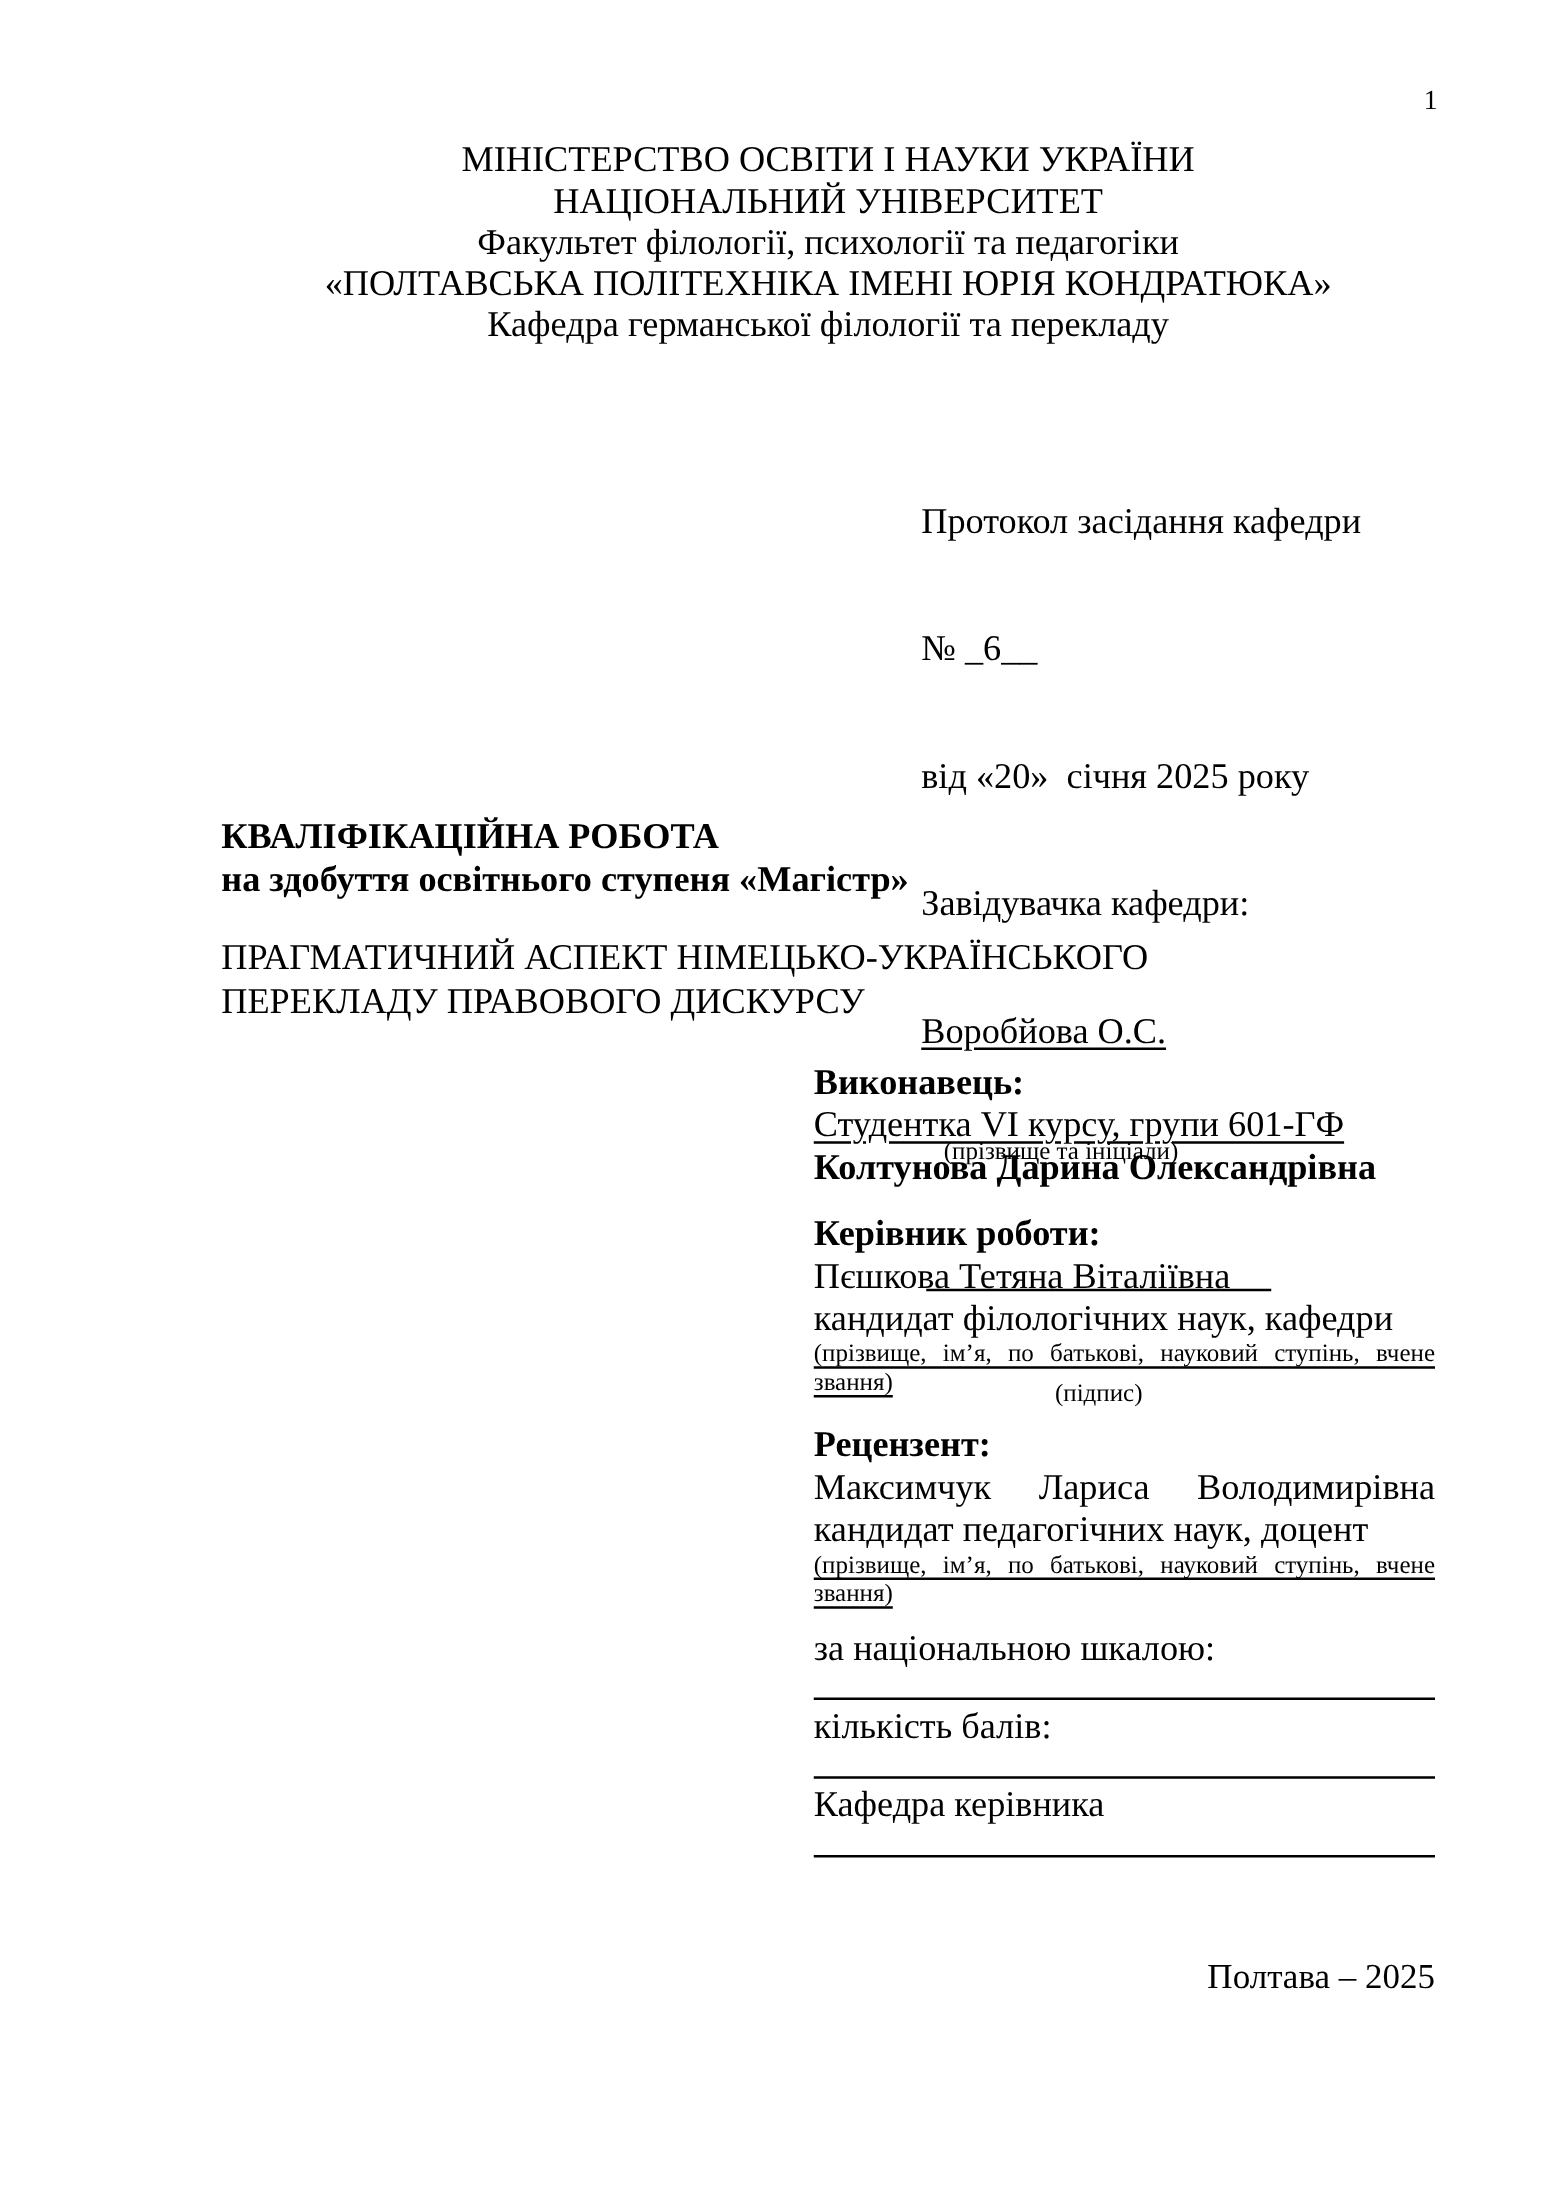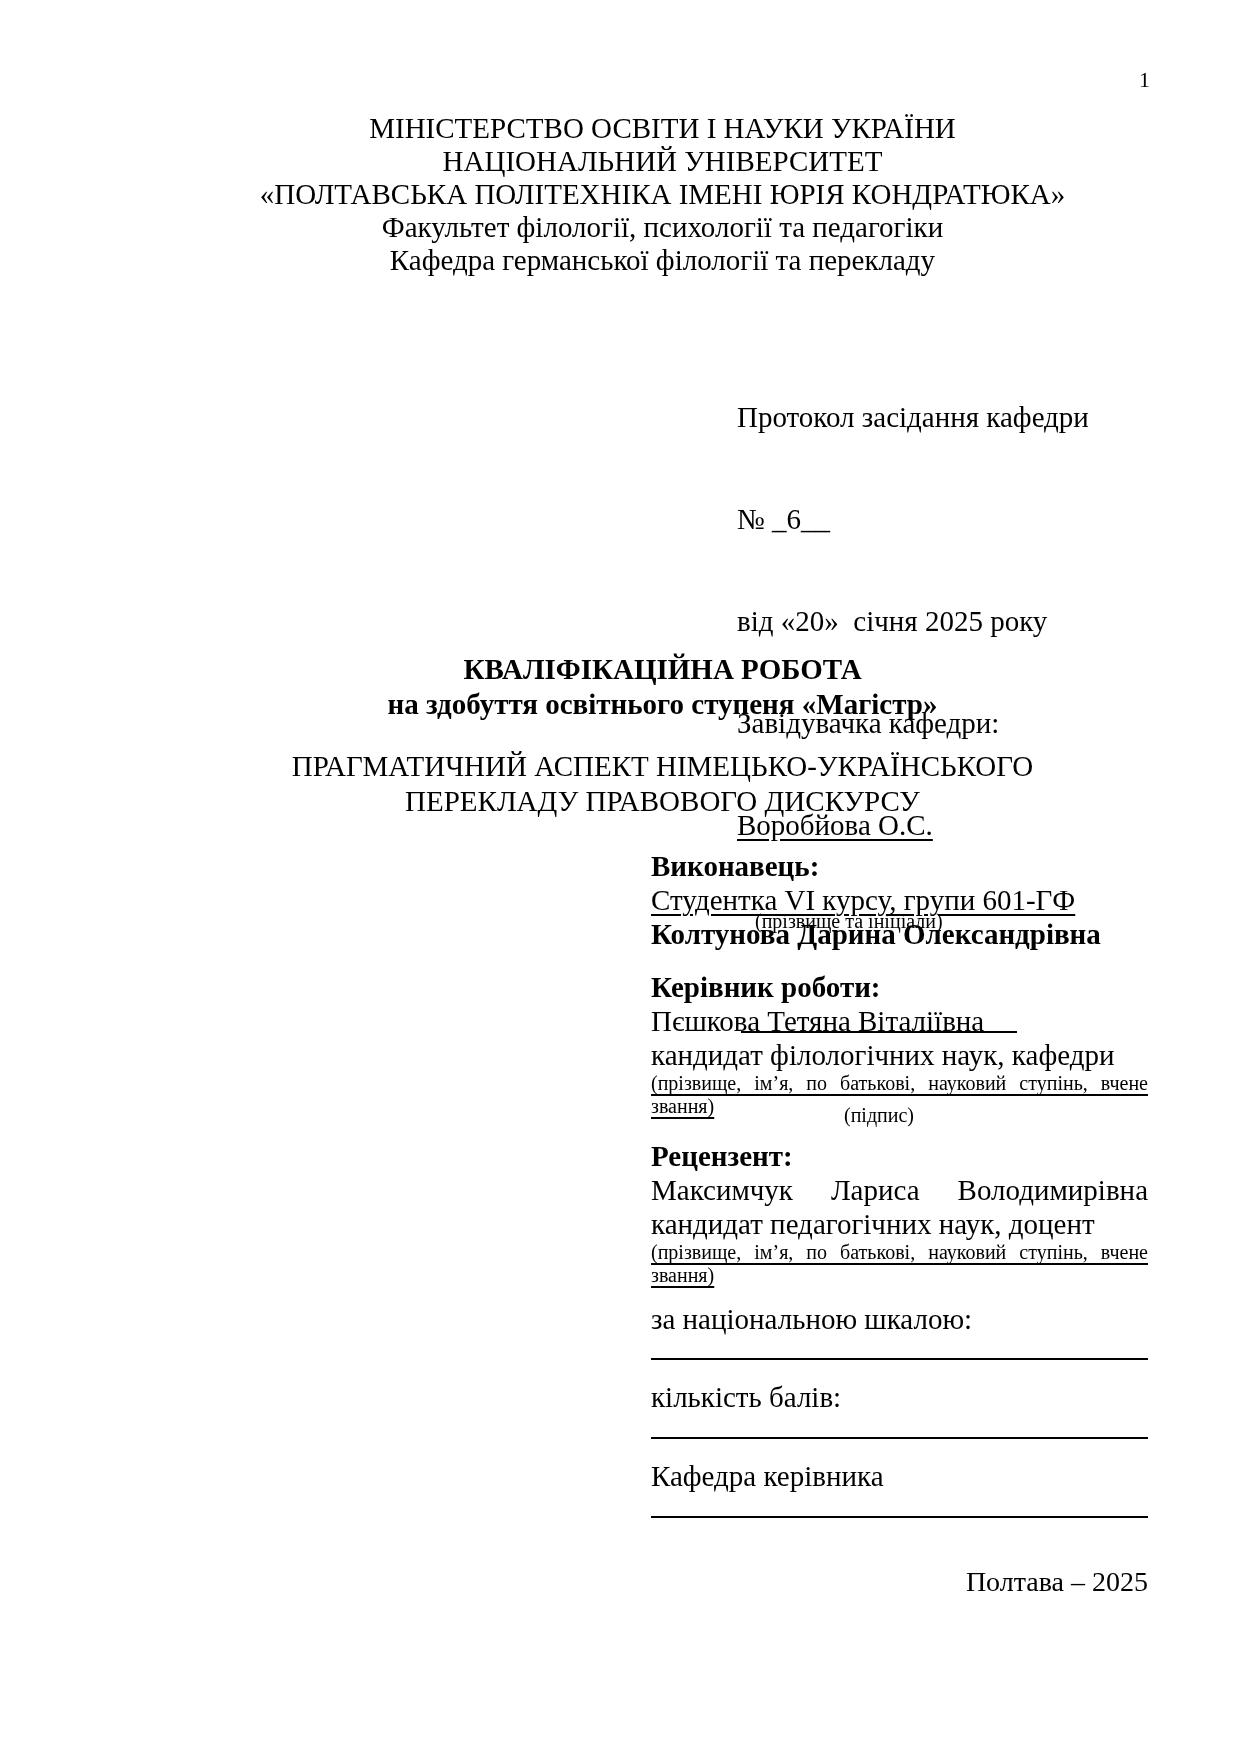--- a/index.html
+++ b/index.html
@@ -64,21 +64,21 @@
     width: 276px;
     margin-left: 4px;
     margin-top: 3px;
     text-align: center;
   }
   .title-block {
     position: absolute;
     top: 652px;
     left: 177px;
     width: 971px;
-    text-align: center;
+    text-align: left;
     font-size: 29px;
     line-height: 35px;
   }
   .title-block .gap {
     height: 27px;
   }
   .bold { font-weight: bold; }
   .credits-block {
     position: absolute;
     top: 849px;
@@ -103,43 +103,43 @@
     text-align-last: justify;
   }
   .fill-rule {
     width: 100%;
     height: 0;
     border-bottom: 2px solid #000;
   }
   .rule-1 { margin-top: 22px; }
   .rule-2 { margin-top: 23px; }
   .rule-3 { margin-top: 23px; }
-  .after-rule { padding-top: 20px; }
+  .after-rule { padding-top: 4px; }
   .city-year {
     position: absolute;
     top: 1565px;
     left: 177px;
     width: 971px;
     text-align: right;
     font-size: 28px;
     line-height: 34px;
   }
 </style>
 </head>
 <body>
 
 <div class="page">
 
   <div class="page-number">1</div>
 
   <div class="header-block">
     <div>МІНІСТЕРСТВО ОСВІТИ І НАУКИ УКРАЇНИ</div>
     <div>НАЦІОНАЛЬНИЙ УНІВЕРСИТЕТ</div>
+    <div>Факультет філології, психології та педагогіки</div>
     <div>«ПОЛТАВСЬКА ПОЛІТЕХНІКА ІМЕНІ ЮРІЯ КОНДРАТЮКА»</div>
-    <div>Факультет філології, психології та педагогіки</div>
     <div>Кафедра германської філології та перекладу</div>
   </div>
 
   <div class="approval-block">
     <div>Протокол засідання кафедри</div>
     <div>№ _6__</div>
     <div>від «20»  січня 2025 року</div>
     <div>Завідувачка кафедри:</div>
     <div class="underlined">Воробйова О.С.</div>
     <div class="small-caption name-caption">(прізвище та ініціали)</div>

